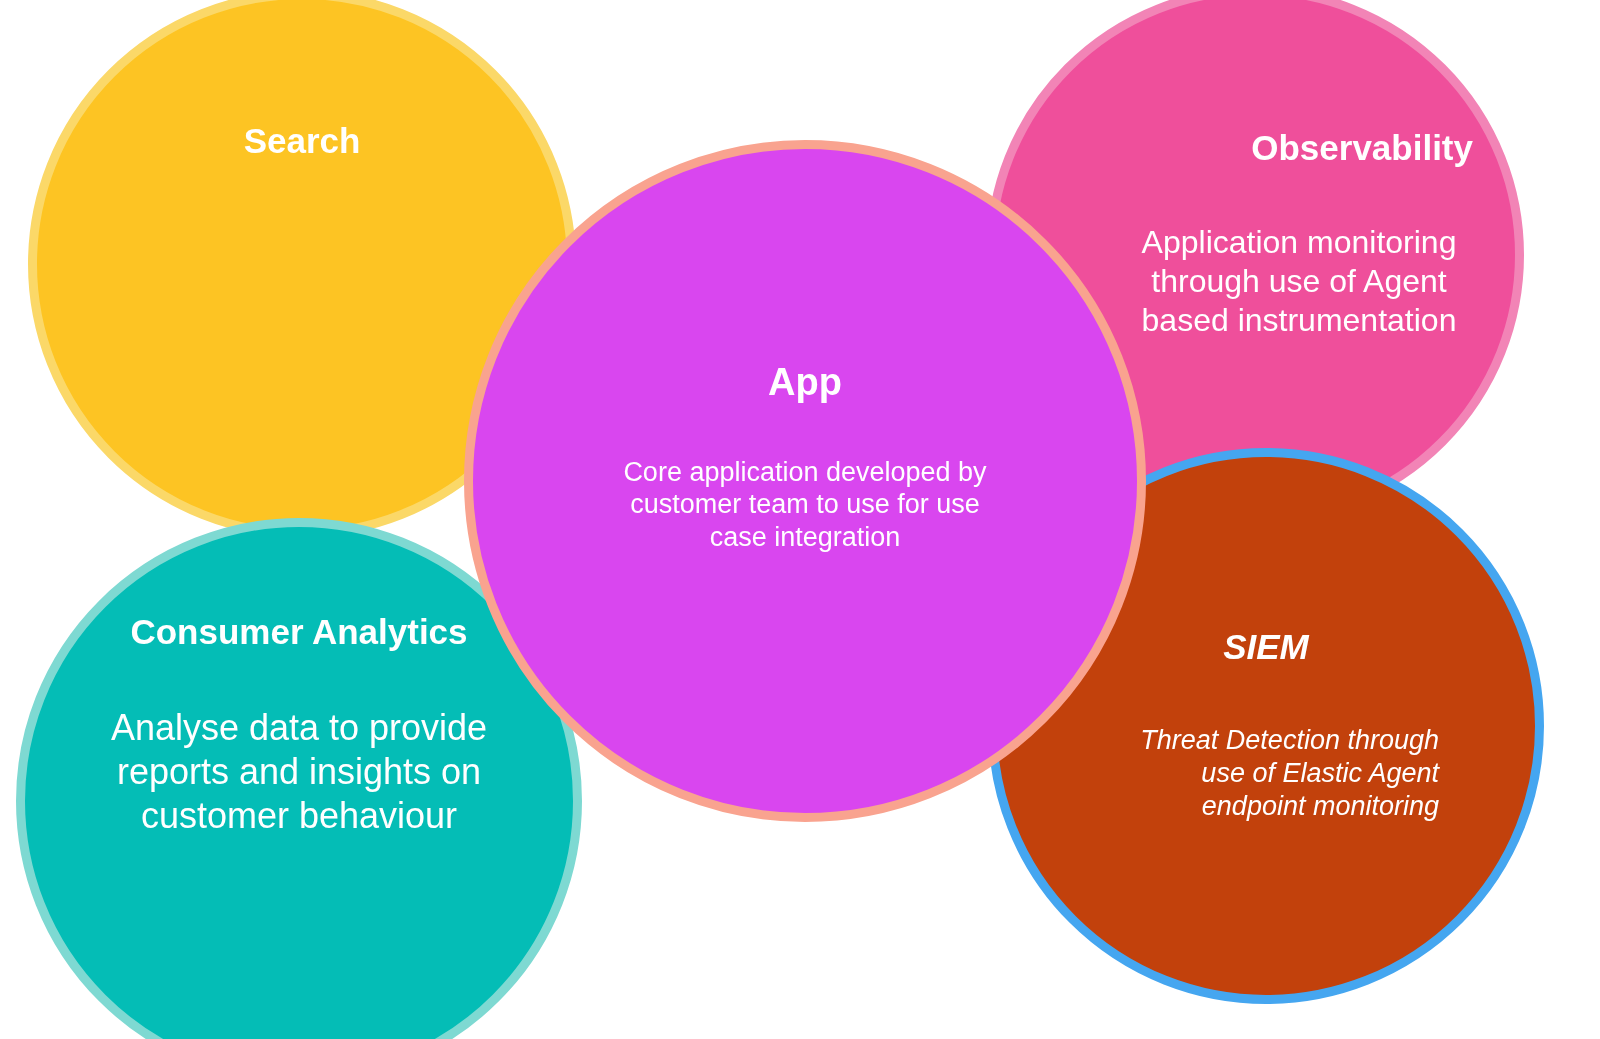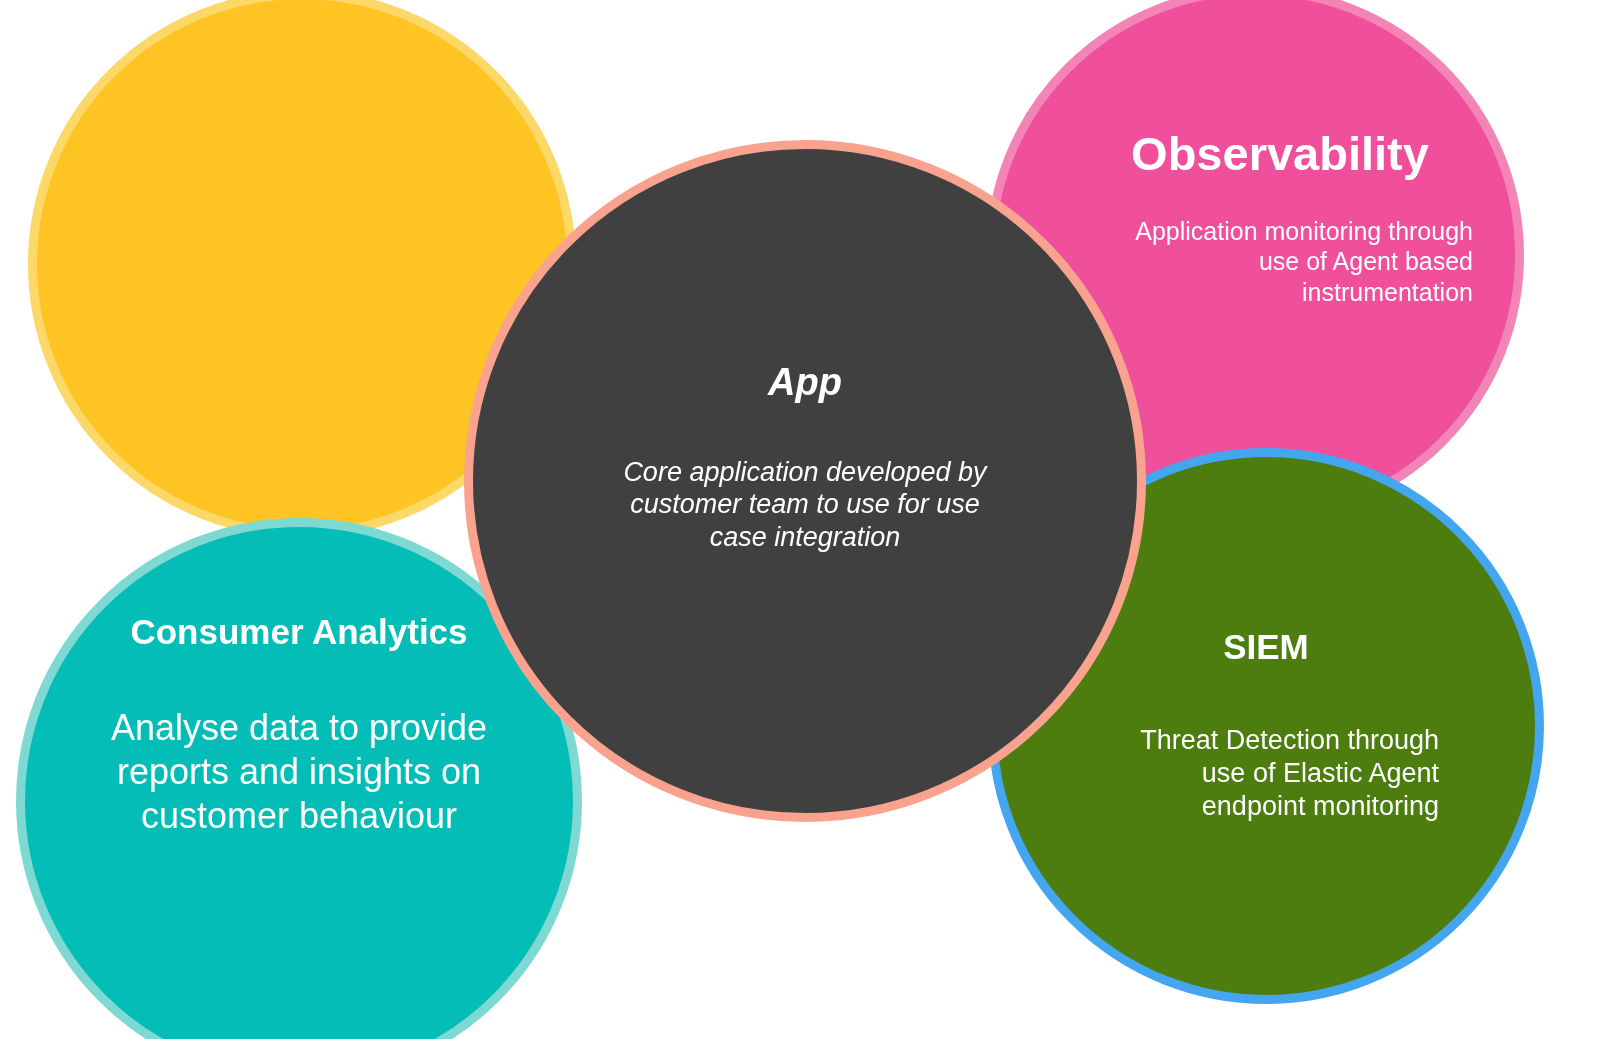--- a/index.html
+++ b/index.html
@@ -69,22 +69,22 @@
     background: #EF4F9B;
     border: 9px solid #F284B6;
     z-index: 2;
   }
   #bubble-observability .bubble-content {
     top: 133px;
     padding-left: 130px;
     padding-right: 42px;
     text-align: left;
   }
-  #bubble-observability .bubble-title { font-size: 47px; text-align: center; margin-left: -38px; }
-  #bubble-observability .bubble-desc { font-size: 25px; margin-top: 35px; text-align: right; }
+  #bubble-observability .bubble-title { font-size: 35px; text-align: right; margin-left: -38px; }
+  #bubble-observability .bubble-desc { font-size: 32px; margin-top: 56px; text-align: center; }
 
   
   #bubble-analytics {
     left: 16px;
     top: 518px;
     width: 566px;
     height: 566px;
     background: #04BDB6;
     border: 9px solid #7ED9D2;
     z-index: 2;
@@ -121,44 +121,45 @@
   #bubble-app .bubble-title { font-size: 38px; }
   #bubble-app .bubble-desc { font-size: 27px; margin-top: 52px; }
 </style>
 </head>
 <body>
 
 <div id="stage" style="background: rgb(255, 255, 255);">
 
   <div class="bubble" id="bubble-search" style="background: rgb(253, 196, 35); border-color: rgb(251, 216, 104);">
     <div class="bubble-content">
+      <div class="bubble-title">Search</div>
     </div>
   </div>
 
   <div class="bubble" id="bubble-observability" style="background: rgb(239, 79, 155); border-color: rgb(242, 132, 182);">
     <div class="bubble-content">
       <div class="bubble-title">Observability</div>
       <div class="bubble-desc">Application monitoring through use of Agent based instrumentation</div>
     </div>
   </div>
 
   <div class="bubble" id="bubble-analytics" style="background: rgb(4, 189, 182); border-color: rgb(126, 217, 210);">
     <div class="bubble-content">
       <div class="bubble-title">Consumer Analytics</div>
       <div class="bubble-desc">Analyse data to provide reports and insights on customer behaviour</div>
     </div>
   </div>
 
-  <div class="bubble" id="bubble-siem" style="background: #4d7c0f; border-color: rgb(69, 166, 240);">
+  <div class="bubble" id="bubble-siem" style="background: #c2410c; border-color: rgb(69, 166, 240); font-style: italic;">
     <div class="bubble-content">
       <div class="bubble-title">SIEM</div>
       <div class="bubble-desc">Threat Detection through use of Elastic Agent endpoint monitoring</div>
     </div>
   </div>
 
-  <div class="bubble" id="bubble-app" style="background: #404040; border-color: rgb(249, 163, 143); font-style: italic;">
+  <div class="bubble" id="bubble-app" style="background: #d946ef; border-color: rgb(249, 163, 143);">
     <div class="bubble-content">
       <div class="bubble-title">App</div>
       <div class="bubble-desc">Core application developed by customer team to use for use case integration</div>
     </div>
   </div>
 
 </div>
 
 </body></html>

